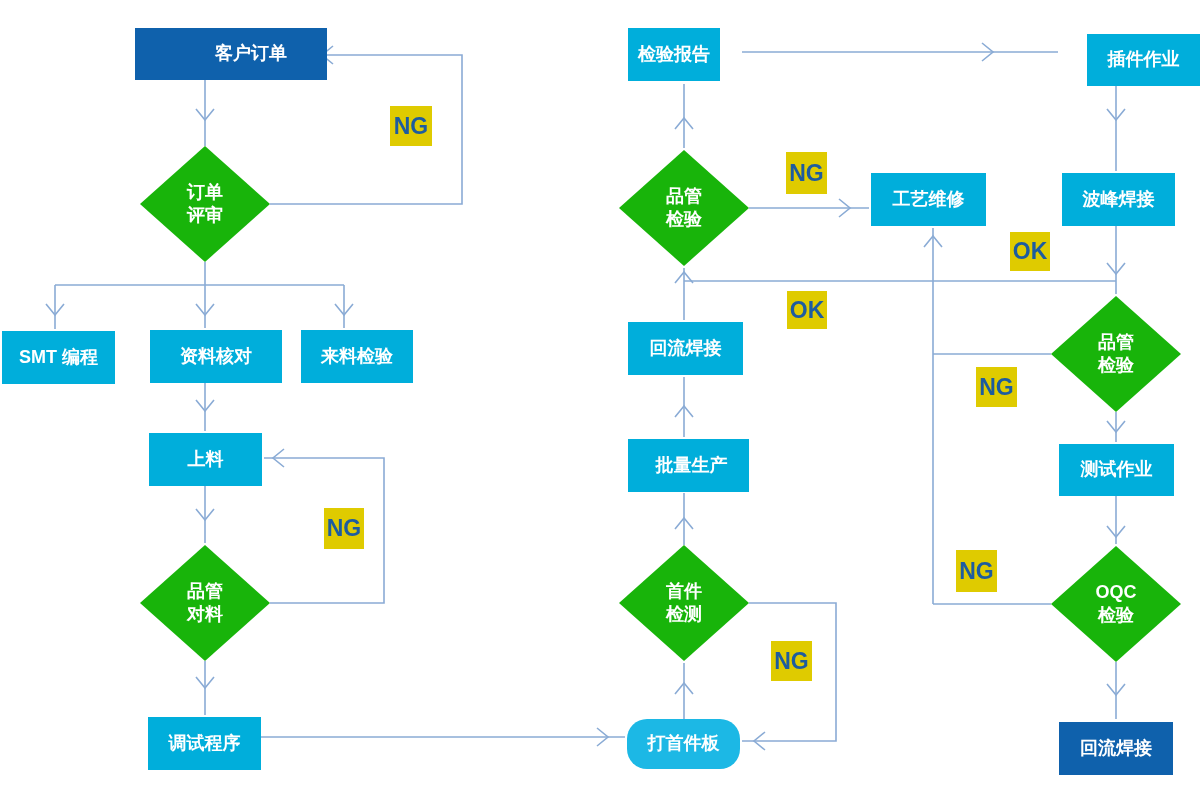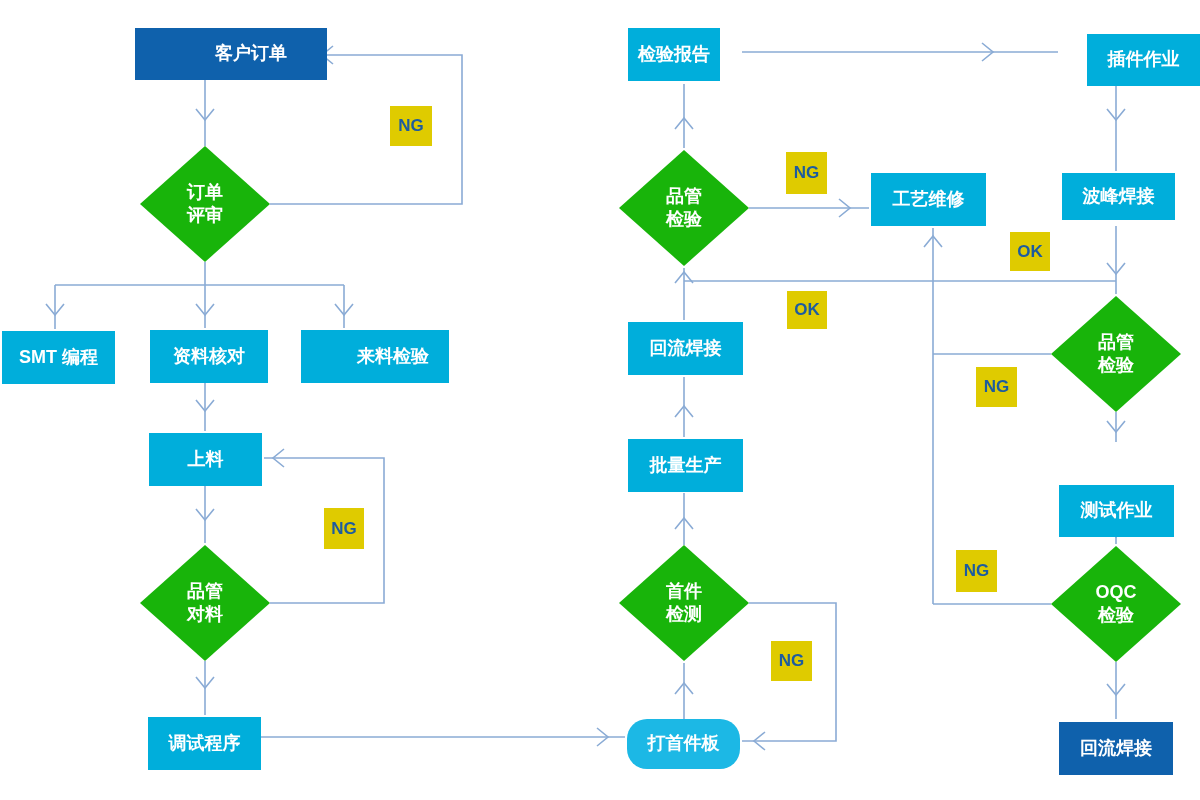--- a/index.html
+++ b/index.html
@@ -18,35 +18,35 @@
   svg.connectors{position:absolute;left:0;top:0;width:1200px;height:800px;}
   .node{position:absolute;display:flex;align-items:center;justify-content:center;
         color:var(--node-text);font-weight:bold;font-size:18px;text-align:center;}
   .node span{white-space:pre-line;line-height:1.3;}
   .box{background:var(--process);}
   .box-light{background:var(--process-light);border-radius:20px;}
   .terminal{background:var(--terminal);}
   .diamond{background:var(--decision);
            clip-path:polygon(50% 0%,100% 50%,50% 100%,0% 50%);}
   .tag{position:absolute;display:flex;align-items:center;justify-content:center;
-       background:var(--label-bg);color:var(--label-text);font-weight:bold;font-size:17px;}
+       background:var(--label-bg);color:var(--label-text);font-weight:bold;font-size:23px;}
 
   
   .n-customer-order{left:135px;top:28px;width:152px;height:52px;padding-left:40px;}
   .n-inspection-report{left:628px;top:28px;width:92px;height:53px;}
   .n-plugin-operation{left:1060px;top:34px;width:113px;height:52px;margin-left:27px;}
   .n-process-repair{left:871px;top:173px;width:115px;height:53px;text-align:center;}
-  .n-wave-soldering{left:1062px;top:173px;width:113px;height:47px;}
+  .n-wave-soldering{left:1062px;top:173px;width:113px;height:53px;}
   .n-smt-programming{left:2px;top:331px;width:113px;height:53px;}
-  .n-data-check{left:150px;top:330px;width:118px;height:53px;}
-  .n-incoming-inspection{left:301px;top:330px;width:112px;height:53px;padding-left:36px;}
+  .n-data-check{left:150px;top:330px;width:132px;height:53px;}
+  .n-incoming-inspection{left:301px;top:330px;width:112px;height:53px;}
   .n-reflow-soldering{left:628px;top:322px;width:115px;height:53px;}
   .n-loading{left:149px;top:433px;width:113px;height:53px;}
-  .n-batch-production{left:628px;top:439px;width:115px;height:53px;}
-  .n-test-operation{left:1059px;top:444px;width:115px;height:52px;margin-top:41px;}
+  .n-batch-production{left:628px;top:439px;width:115px;height:53px;padding-left:6px;}
+  .n-test-operation{left:1059px;top:444px;width:115px;height:52px;}
   .n-debug-program{left:148px;top:717px;width:113px;height:53px;}
   .n-print-first-board{left:627px;top:719px;width:113px;height:50px;}
   .n-packing-shipping{left:1059px;top:722px;width:114px;height:53px;}
   
   .n-order-review{left:140px;top:146px;width:130px;height:116px;}
   .n-qc-inspection-smt{left:619px;top:150px;width:130px;height:116px;}
   .n-qc-inspection-dip{left:1051px;top:296px;width:130px;height:116px;}
   .n-qc-material-check{left:140px;top:545px;width:130px;height:116px;}
   .n-first-article-inspection{left:619px;top:545px;width:130px;height:116px;}
   .n-oqc-inspection{left:1051px;top:546px;width:130px;height:116px;}

